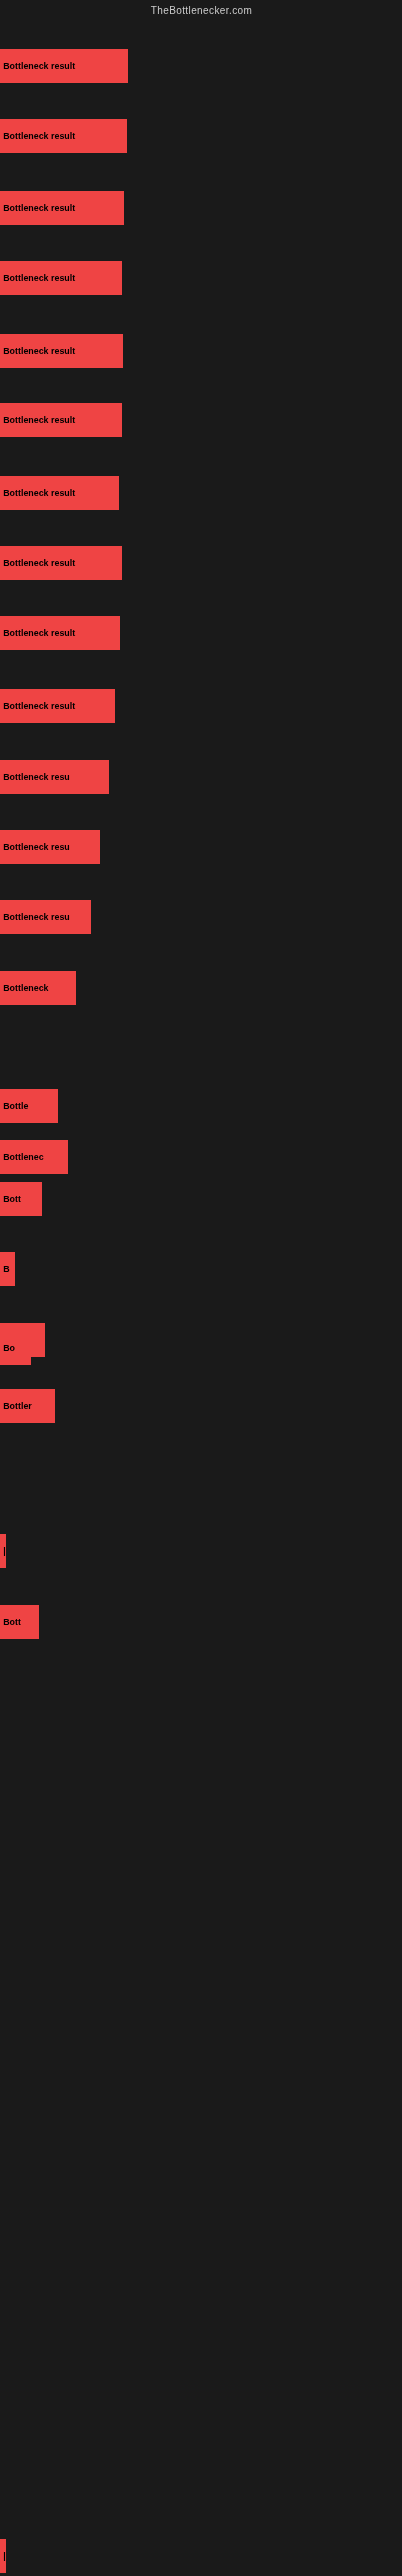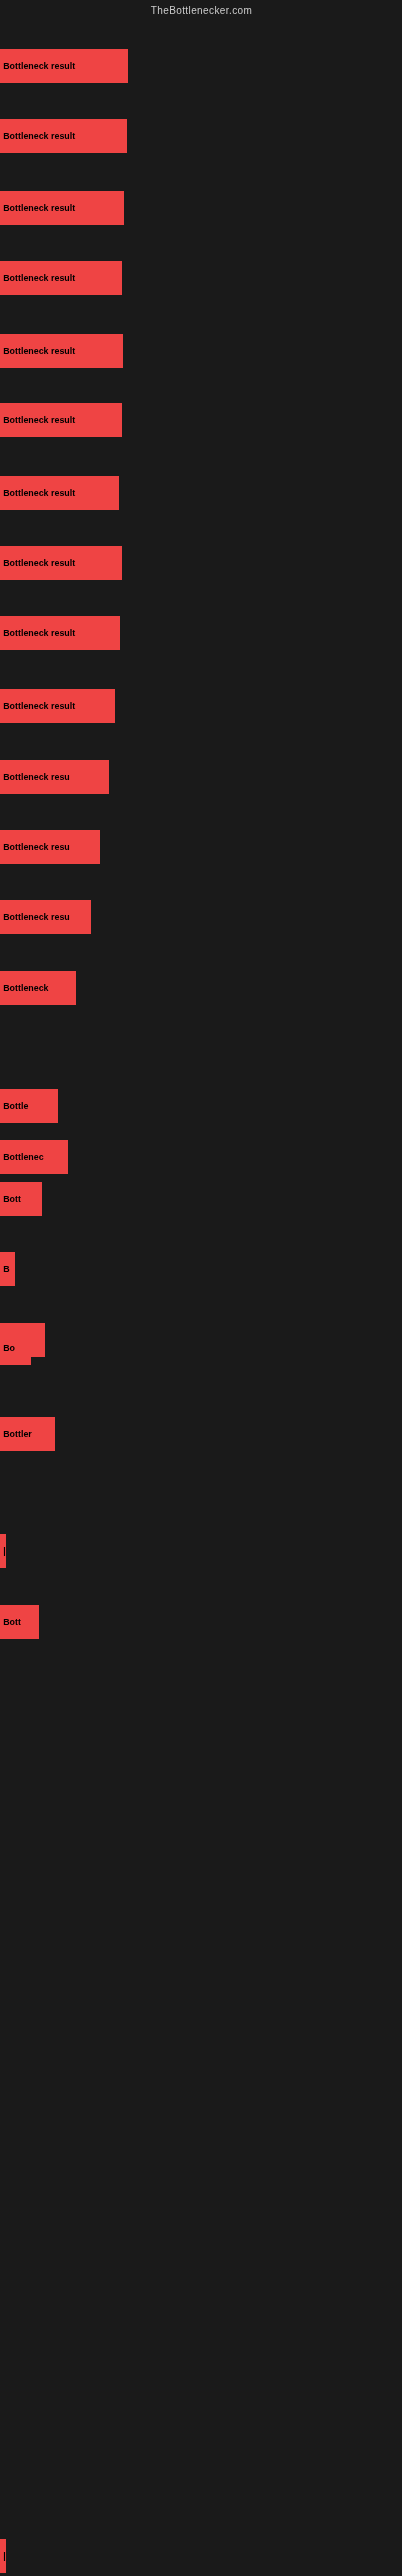--- a/index.html
+++ b/index.html
@@ -95,21 +95,21 @@
     </div>
     <div class="bar-row" style="top: 1233px;">
       <div class="bar-label" style="width: 14.5px;">B</div>
     </div>
     <div class="bar-row" style="top: 1304px;">
       <div class="bar-label" style="width: 45px;">Bott</div>
     </div>
     <div class="bar-row" style="top: 1312px;">
       <div class="bar-label" style="width: 31px;">Bo</div>
     </div>
-    <div class="bar-row" style="top: 1398px;">
+    <div class="bar-row" style="top: 1370px;">
       <div class="bar-label" style="width: 55px;">Bottler</div>
     </div>
     <div class="bar-row" style="top: 1515px;">
       <div class="bar-label" style="width: 6.4px;">|</div>
     </div>
     <div class="bar-row" style="top: 1586px;">
       <div class="bar-label" style="width: 39px;">Bott</div>
     </div>
     <div class="bar-row" style="top: 2520px;">
       <div class="bar-label" style="width: 6.4px;">|</div>

